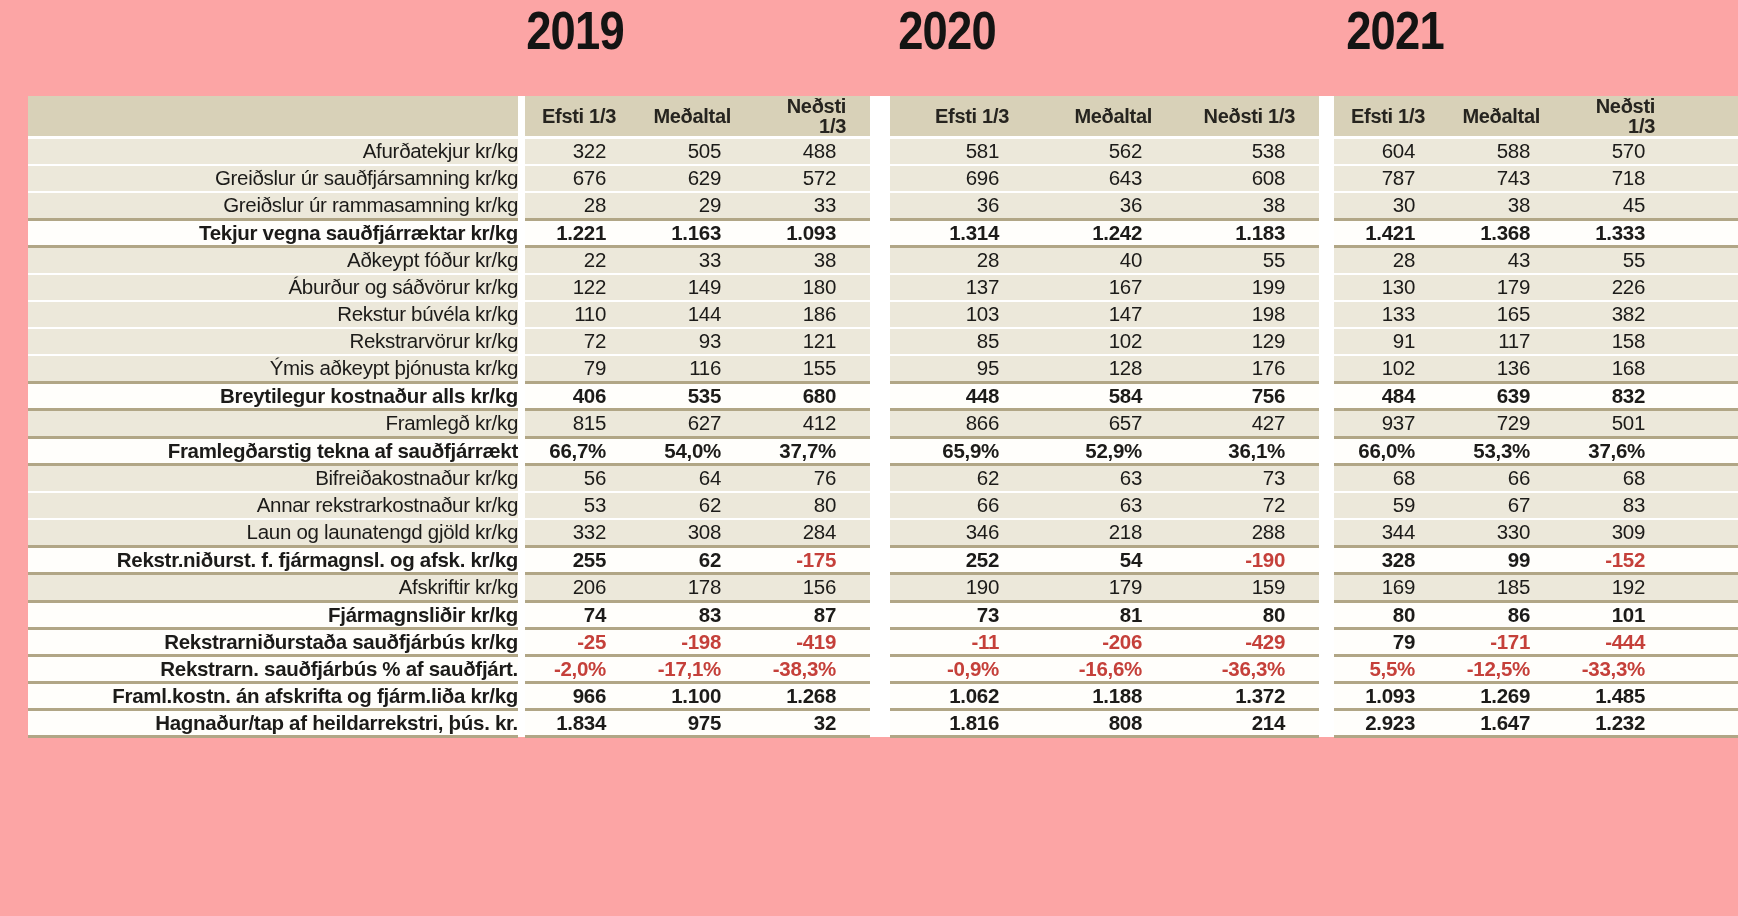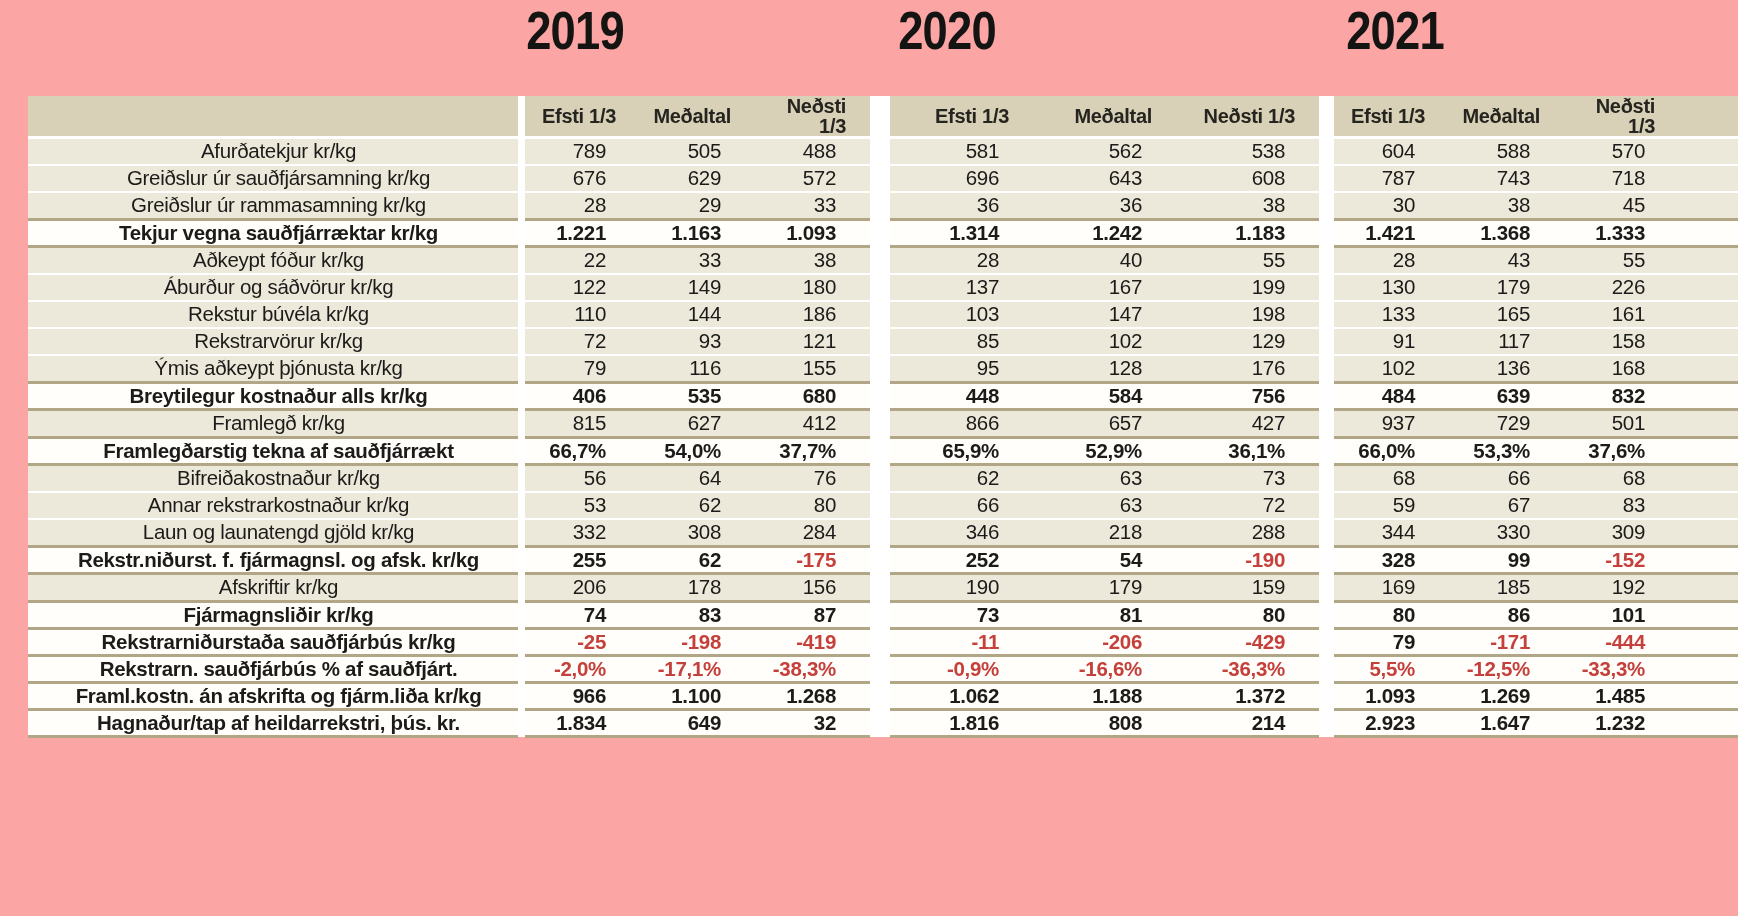--- a/index.html
+++ b/index.html
@@ -24,21 +24,21 @@
              font-weight:700;height:30px;font-size:20px;color:#26241f;}
   tr.head td.val{padding-right:24px;}
   tr.head td.sp{background:#ffffff;border:0;}
 
   tr.reg td{background:#ece8da;border-bottom:2px solid #ffffff;height:25px;}
   tr.sum td{background:#fffefb;border-top:3px solid #b1a686;border-bottom:3px solid #b1a686;
             height:24px;font-weight:700;}
 
   td.sp{background:#ffffff !important;border:0 !important;}
 
-  td.lbl{text-align:center;padding-left:11px;white-space:nowrap;letter-spacing:-0.3px;}
+  td.lbl{text-align:right;padding-left:11px;white-space:nowrap;letter-spacing:-0.3px;}
   td.val{text-align:right;padding-right:34px;letter-spacing:-0.3px;}
   .red{color:#c5403a;}
 </style>
 </head>
 <body>
 
 <div class="page">
 
   <div class="years-band">
     <div class="year-title yt-0">2019</div>
@@ -76,21 +76,21 @@
           <td class="val">Neðsti 1/3</td>
           <td class="sp"></td>
           <td class="val">Efsti 1/3</td>
           <td class="val">Meðaltal</td>
           <td class="val">Neðsti 1/3</td>
           <td class="end"></td>
         </tr>
         <tr class="reg">
           <td class="lbl">Afurðatekjur kr/kg</td>
           <td class="sp"></td>
-          <td class="val">789</td>
+          <td class="val">322</td>
           <td class="val">505</td>
           <td class="val">488</td>
           <td class="sp"></td>
           <td class="val">581</td>
           <td class="val">562</td>
           <td class="val">538</td>
           <td class="sp"></td>
           <td class="val">604</td>
           <td class="val">588</td>
           <td class="val">570</td>
@@ -182,21 +182,21 @@
           <td class="val">110</td>
           <td class="val">144</td>
           <td class="val">186</td>
           <td class="sp"></td>
           <td class="val">103</td>
           <td class="val">147</td>
           <td class="val">198</td>
           <td class="sp"></td>
           <td class="val">133</td>
           <td class="val">165</td>
-          <td class="val">161</td>
+          <td class="val">382</td>
           <td class="end"></td>
         </tr>
         <tr class="reg">
           <td class="lbl">Rekstrarvörur kr/kg</td>
           <td class="sp"></td>
           <td class="val">72</td>
           <td class="val">93</td>
           <td class="val">121</td>
           <td class="sp"></td>
           <td class="val">85</td>
@@ -413,21 +413,21 @@
           <td class="sp"></td>
           <td class="val">1.093</td>
           <td class="val">1.269</td>
           <td class="val">1.485</td>
           <td class="end"></td>
         </tr>
         <tr class="sum">
           <td class="lbl">Hagnaður/tap af heildarrekstri, þús. kr.</td>
           <td class="sp"></td>
           <td class="val">1.834</td>
-          <td class="val">649</td>
+          <td class="val">975</td>
           <td class="val">32</td>
           <td class="sp"></td>
           <td class="val">1.816</td>
           <td class="val">808</td>
           <td class="val">214</td>
           <td class="sp"></td>
           <td class="val">2.923</td>
           <td class="val">1.647</td>
           <td class="val">1.232</td>
           <td class="end"></td>

